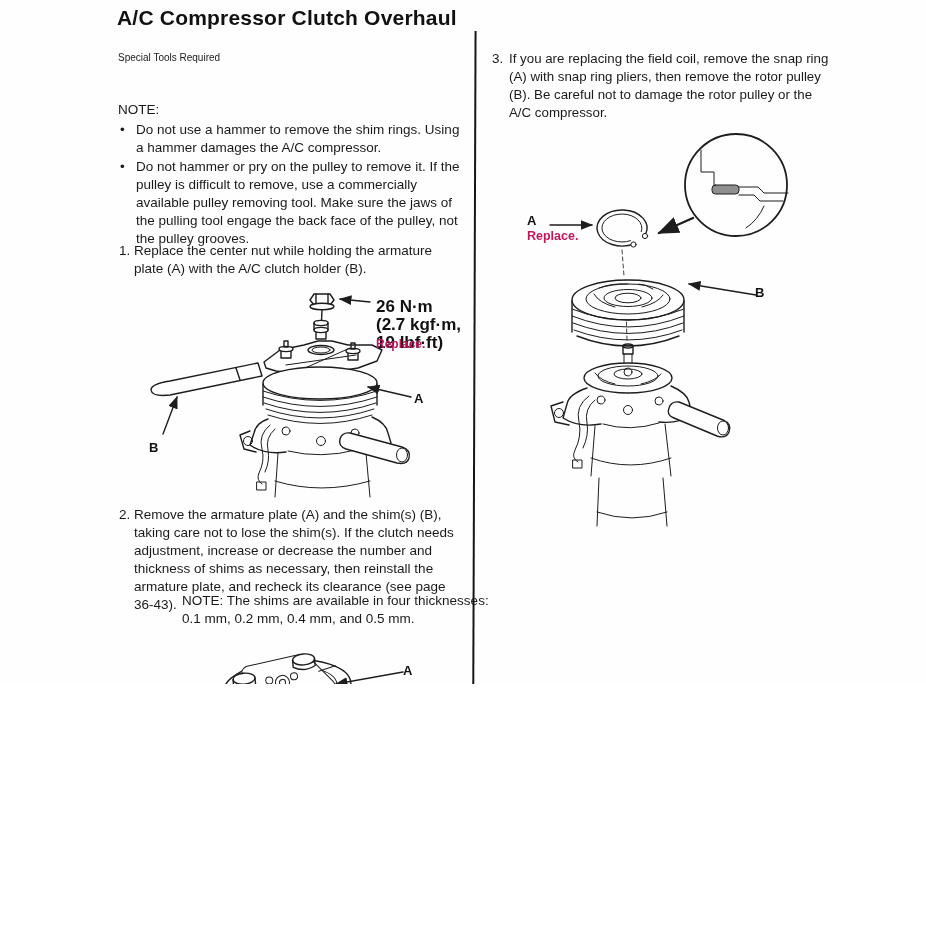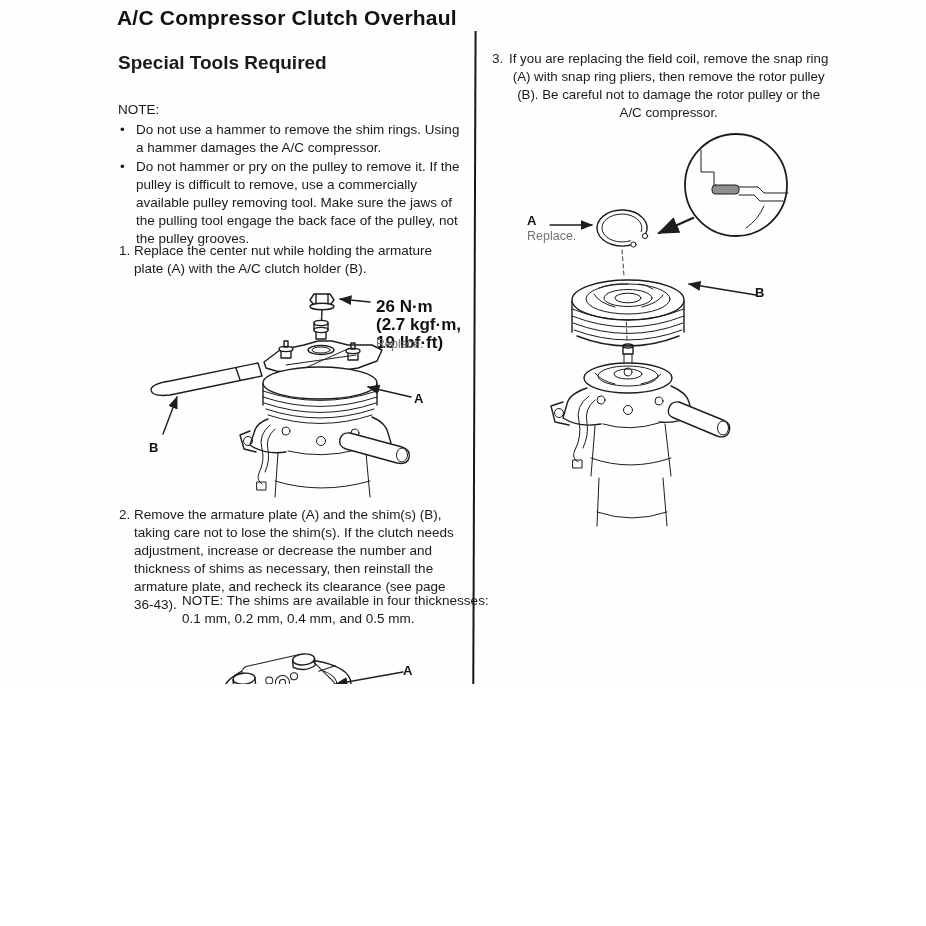--- a/index.html
+++ b/index.html
@@ -12,28 +12,28 @@
   .page{
     position:relative;
     width:926px;height:684px;
     background:#fefefe;
     overflow:hidden;
   }
   .abs{position:absolute;}
   .title{
     font-size:21px;font-weight:bold;letter-spacing:0.2px;color:#111;
   }
-  .h-bold{font-size:19px;font-weight:bold;}
+  .h-bold{font-size:10px;font-weight:normal;}
   .body-text{font-size:13.5px;line-height:18px;white-space:pre-line;}
   .bullet-row{display:flex;}
   .bullet-dot{width:16px;font-size:13.5px;line-height:18px;}
   .step-row{display:flex;}
   .step-num{width:15px;font-size:13.5px;line-height:18px;font-weight:normal;flex:none;}
   .fig-label{font-size:13px;font-weight:bold;color:#111;white-space:pre-line;}
-  .fig-note{font-size:12.5px;font-weight:normal;color:#737373;}
+  .fig-note{font-size:12.5px;font-weight:bold;color:#be185d;}
   .torque{font-size:17px;font-weight:bold;line-height:18px;white-space:pre-line;color:#111;}
   .divider{
     background:#161616;width:2px;
     transform:rotate(0.2deg);
   }
   svg.fig{position:absolute;overflow:visible;}
   svg .ln{stroke:#1d1d1d;fill:none;stroke-width:1.4;stroke-linecap:round;stroke-linejoin:round;}
   svg .thin{stroke-width:1;}
   svg .thick{stroke-width:2.4;}
   svg .dash{stroke:#444;stroke-width:1;stroke-dasharray:4 3;fill:none;}
@@ -229,21 +229,21 @@
       <path d="M120 268 L120 278 M160 270 L160 278" class="thin"></path>
     </g>
   </svg>
 
   <div class="abs fig-label" style="left:403px;top:663px;">A</div>
   <div class="abs fig-label" style="left:390px;top:707px;">B</div>
   <div class="abs fig-note" style="left:390px;top:722px;">Replace.</div>
 
   <div class="abs step-row" style="left:492px;top:50px;width:362px;">
     <span class="step-num" style="width:17px;">3.</span>
-    <div class="body-text" style="font-size:13.3px;text-align:center;">If you are replacing the field coil, remove the snap ring
+    <div class="body-text" style="font-size:13.3px;">If you are replacing the field coil, remove the snap ring
 (A) with snap ring pliers, then remove the rotor pulley
 (B). Be careful not to damage the rotor pulley or the
 A/C compressor.</div>
   </div>
 
   <svg class="fig" style="left:495px;top:128px;" width="345" height="420" viewBox="0 0 345 420">
     <defs>
       <marker id="ah3" markerWidth="10" markerHeight="8" refX="8.2" refY="3.5" orient="auto">
         <path d="M0 0 L9 3.5 L0 7 Z" fill="#1d1d1d"></path>
       </marker>

